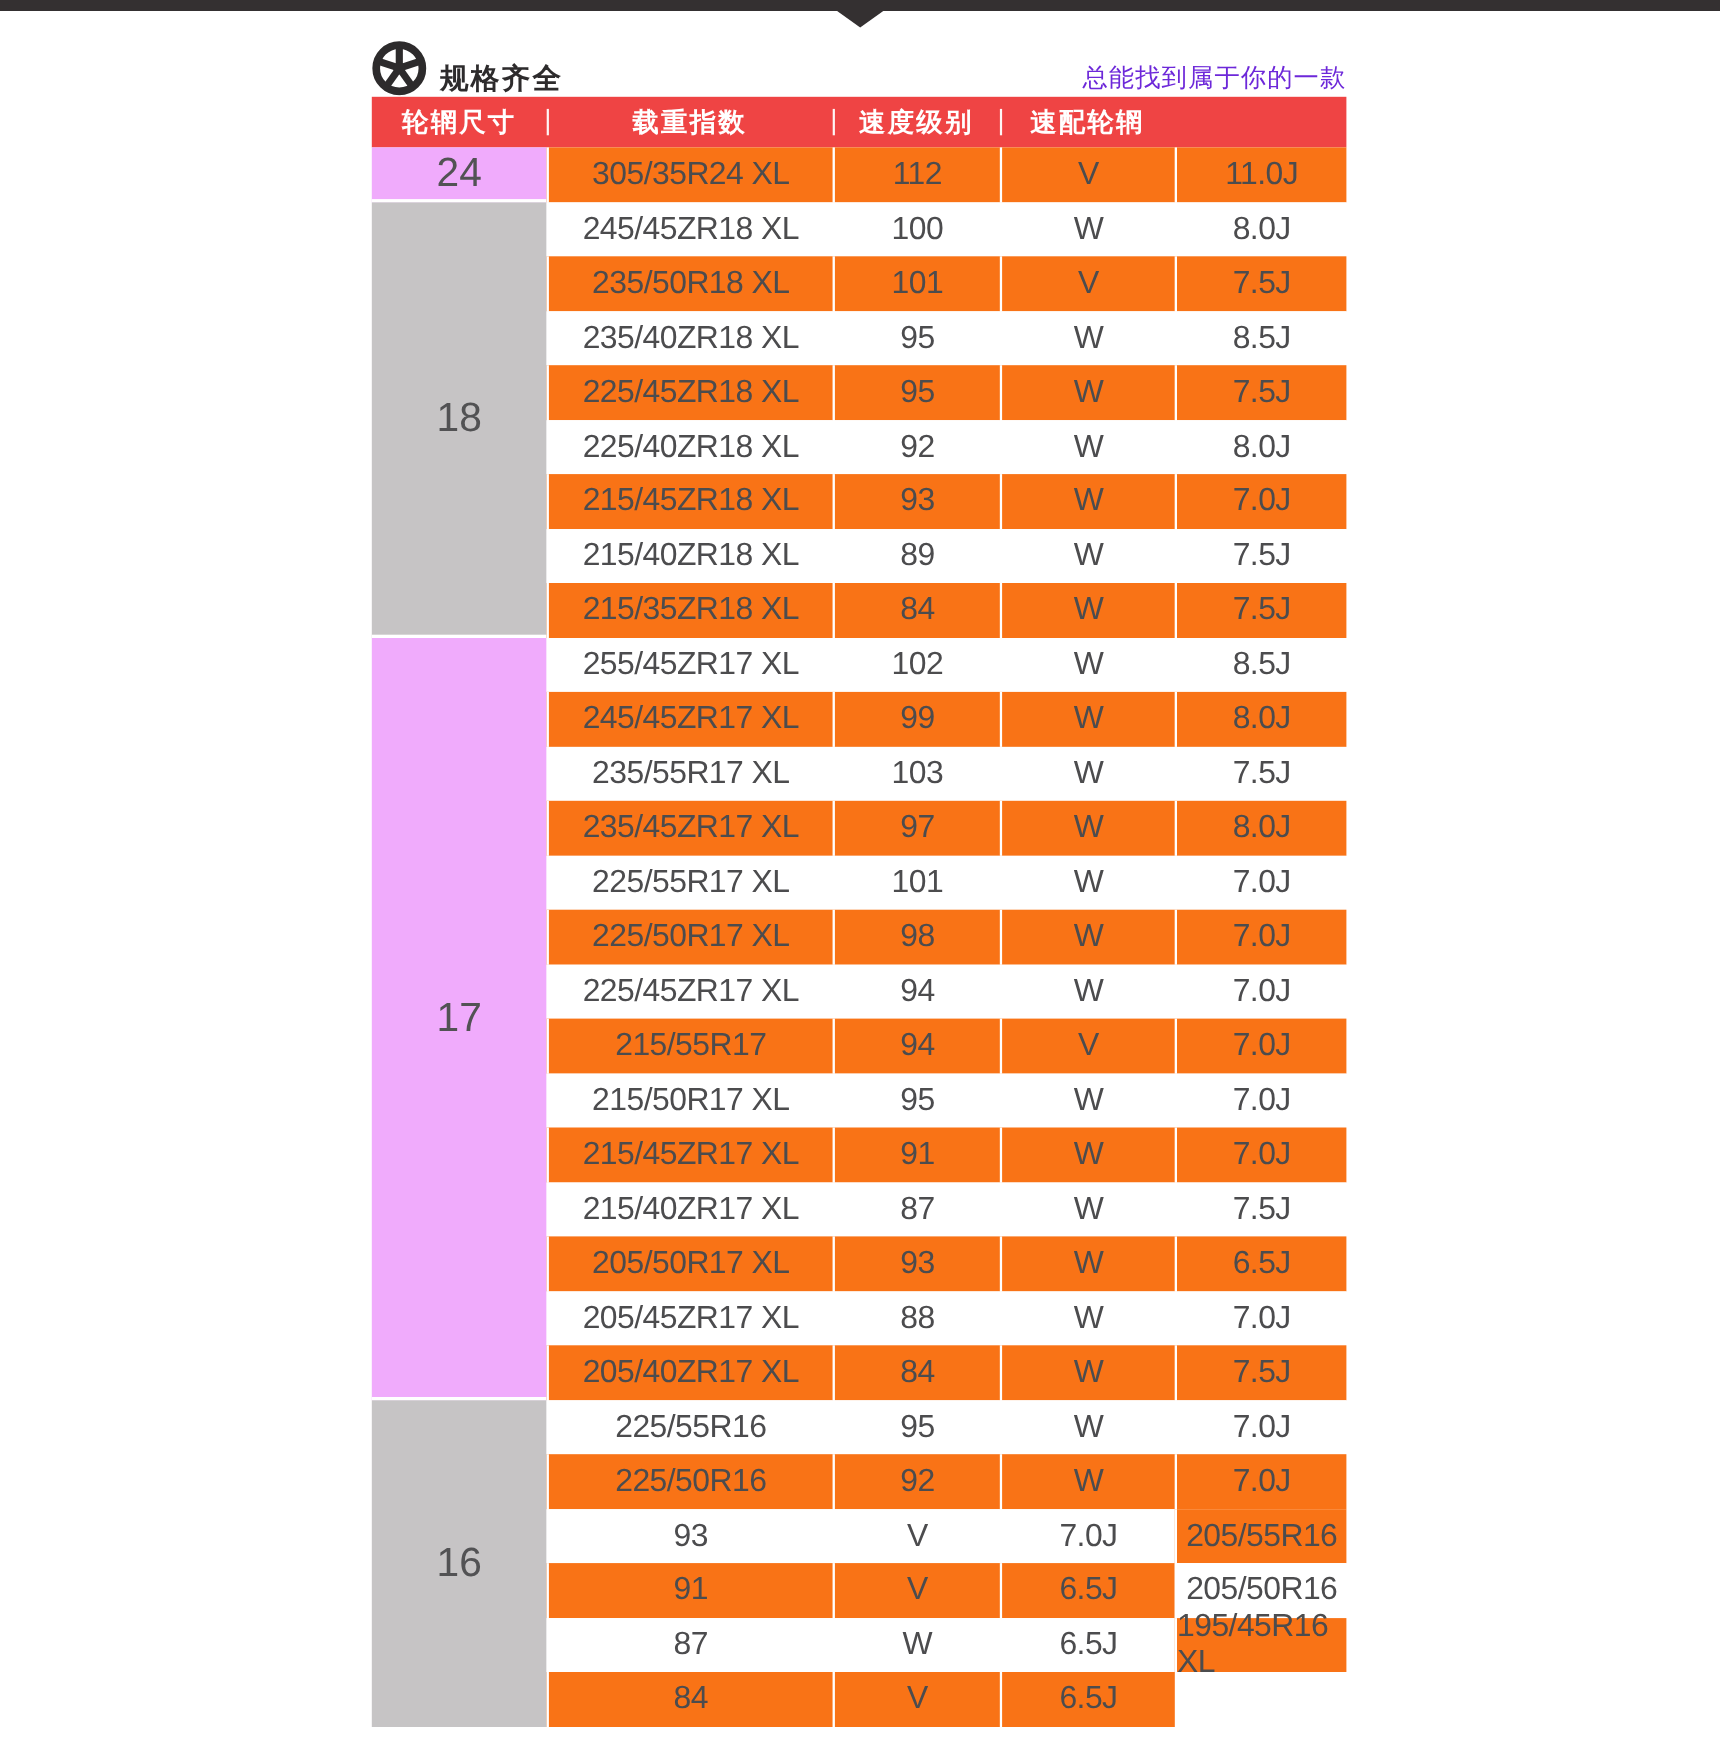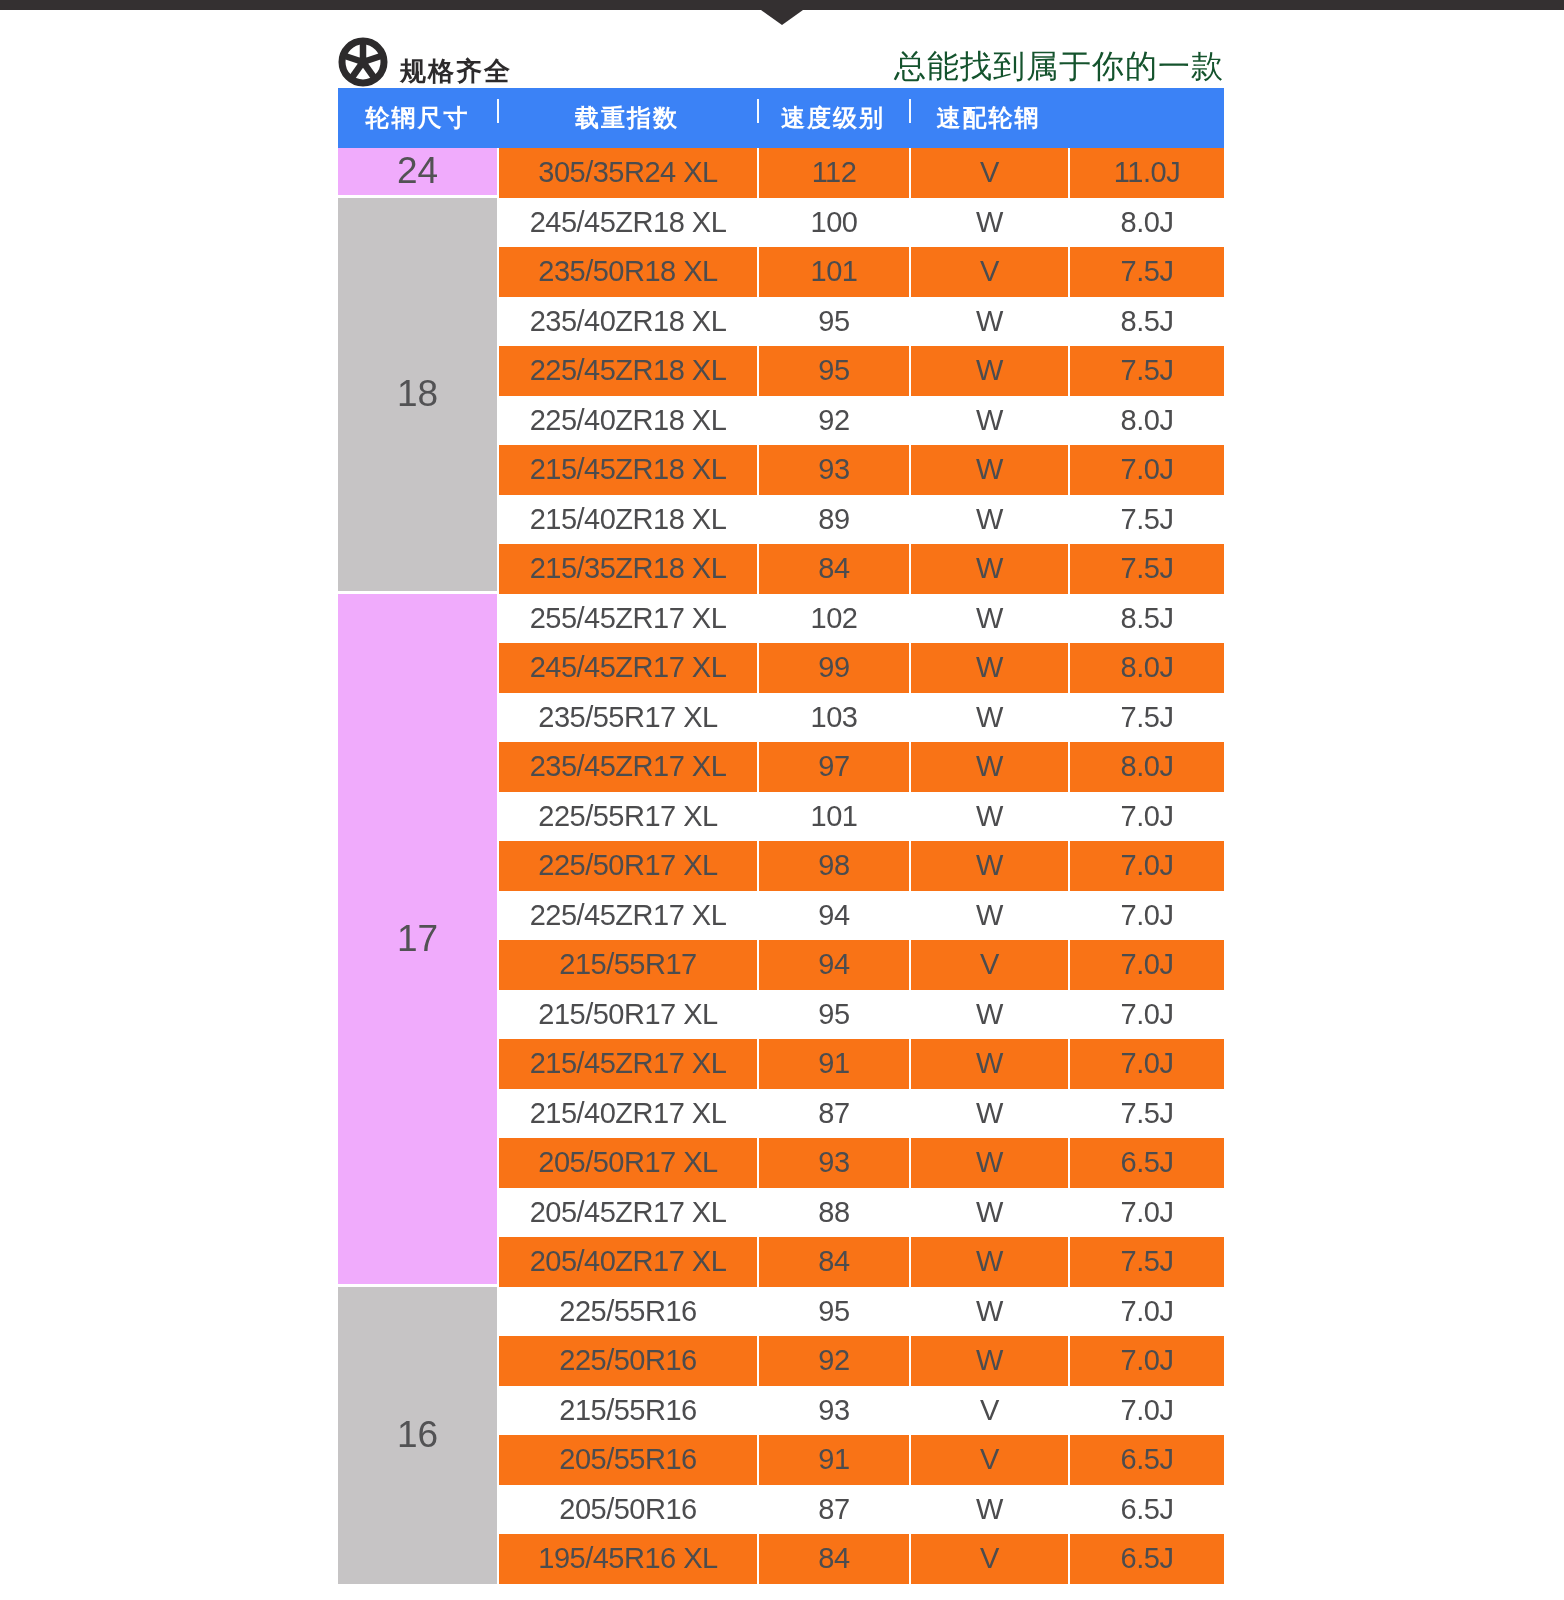--- a/index.html
+++ b/index.html
@@ -31,32 +31,32 @@
     position: absolute; left: 338px; top: 34px;
     width: 886px; height: 54px;
     display: flex; align-items: flex-end;
   }
   .wheel-icon { width: 50px; height: 50px; flex: 0 0 auto; margin-bottom: 1px; }
   .section-title {
     font-size: 26px; font-weight: bold; color: #2d2b2c;
     letter-spacing: 2px; line-height: 1; margin-left: 12px; margin-bottom: 4px;
   }
   .section-subtitle {
-    margin-left: auto; font-size: 32px; color: #14532d;
+    margin-left: auto; font-size: 23px; color: #6d28d9;
     line-height: 1; margin-bottom: 6px; letter-spacing: 1px; font-family: Liberation Serif, serif;
   }
 
   
   .spec-table { position: absolute; left: 338px; top: 88px; width: 886px; }
 
   .table-header {
     display: grid;
     grid-template-columns: 159px 260px 152px 159px 156px;
-    height: 60px;
-    background: #3b82f6;
+    height: 46px;
+    background: #ef4444;
   }
   .header-cell {
     position: relative;
     display: flex; align-items: center; justify-content: center;
     color: #ffffff; font-size: 24px; font-weight: bold; letter-spacing: 2px;
   }
   .header-cell + .header-cell::before {
     content: ""; position: absolute; left: 0; top: 11px;
     width: 2px; height: 24px; background: rgba(255,255,255,0.95);
   }
@@ -209,21 +209,20 @@
       <div class="data-cell row-gray">7.5J</div>
       <div class="rim-cell group-dark" style="grid-row: span 6;">16</div>
       <div class="data-cell row-white">225/55R16</div>
       <div class="data-cell row-white">95</div>
       <div class="data-cell row-white">W</div>
       <div class="data-cell row-white">7.0J</div>
       <div class="data-cell row-gray">225/50R16</div>
       <div class="data-cell row-gray">92</div>
       <div class="data-cell row-gray">W</div>
       <div class="data-cell row-gray">7.0J</div>
-      <div class="data-cell row-white">215/55R16</div>
       <div class="data-cell row-white">93</div>
       <div class="data-cell row-white">V</div>
       <div class="data-cell row-white">7.0J</div>
       <div class="data-cell row-gray">205/55R16</div>
       <div class="data-cell row-gray">91</div>
       <div class="data-cell row-gray">V</div>
       <div class="data-cell row-gray">6.5J</div>
       <div class="data-cell row-white">205/50R16</div>
       <div class="data-cell row-white">87</div>
       <div class="data-cell row-white">W</div>

